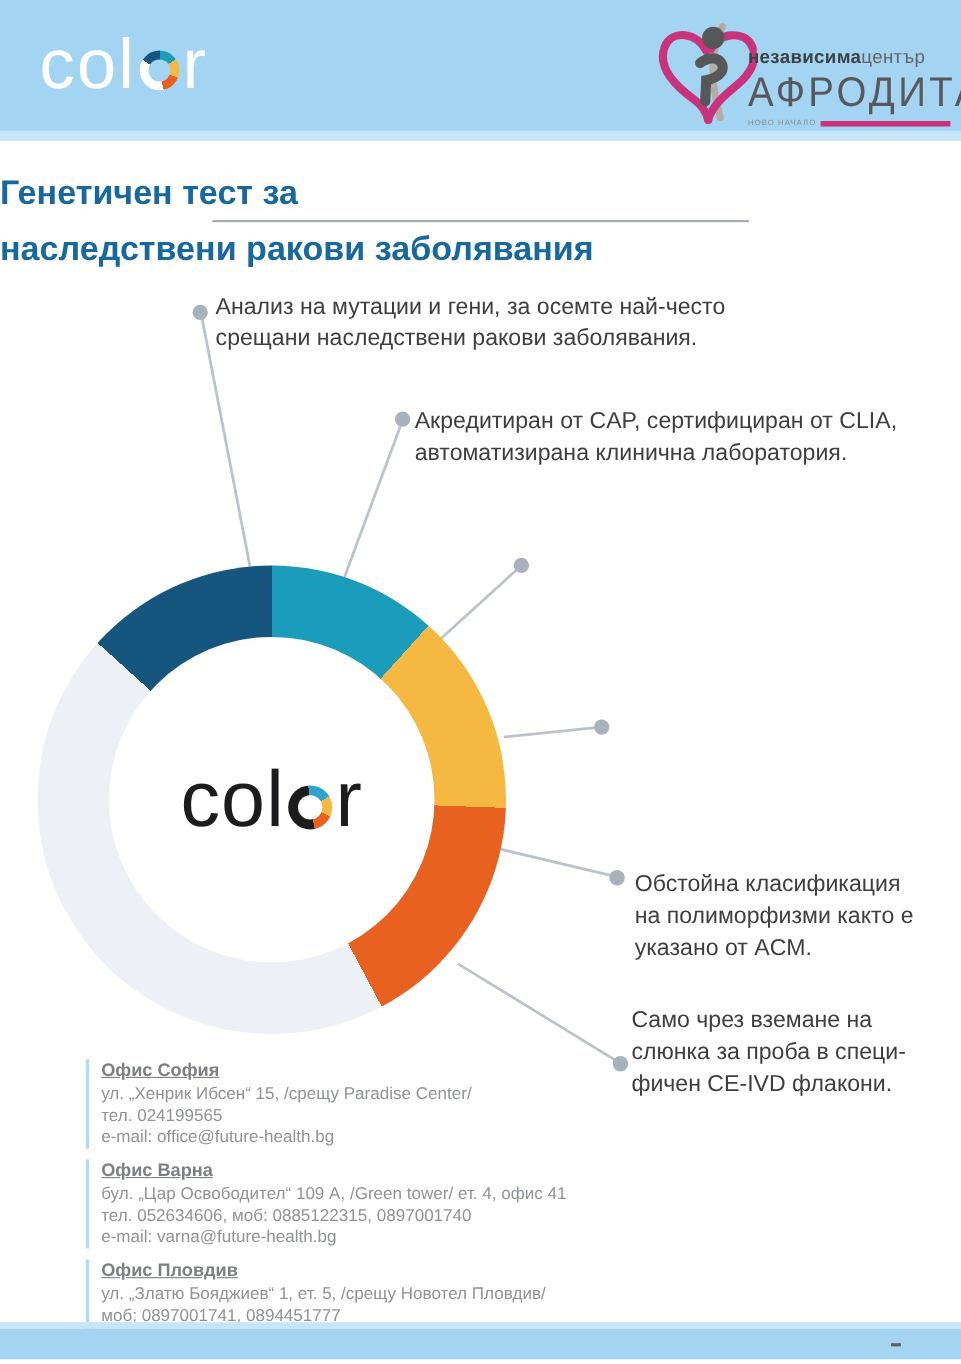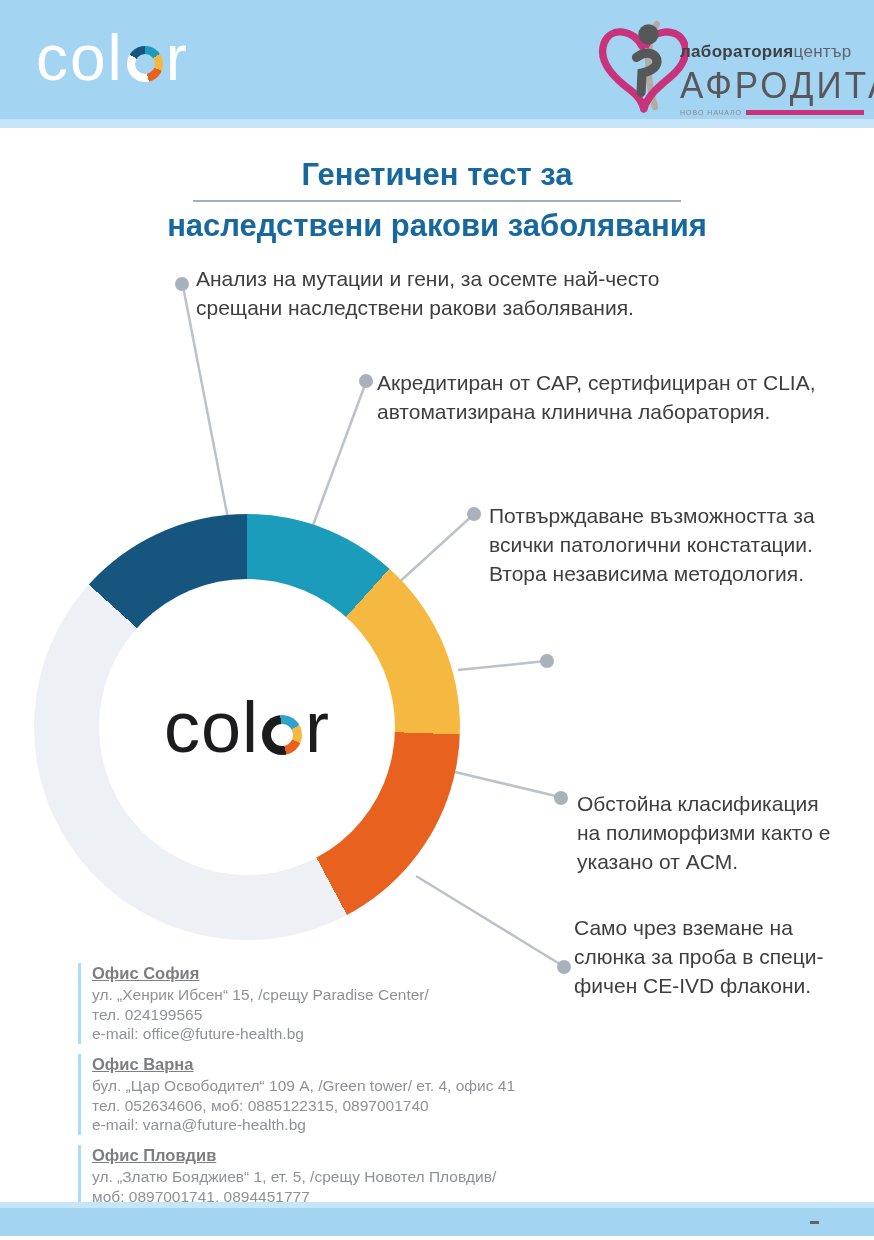--- a/index.html
+++ b/index.html
@@ -39,21 +39,21 @@
   .clinic-name{font-size:17px;color:#3f4042;letter-spacing:.3px;white-space:nowrap;}
   .clinic-name .light{font-weight:400;color:#63646a;}
   .clinic-name b{font-weight:700;}
   .clinic-title{font-size:35px;font-weight:200;color:#58585c;letter-spacing:3px;margin-top:1px;
                 transform:scaleY(1.08);transform-origin:left top;white-space:nowrap;}
   .clinic-tagrow{display:flex;align-items:center;margin-top:6px;}
   .clinic-tagline{font-size:7px;color:#8b8b8d;letter-spacing:1px;text-transform:uppercase;margin-right:4px;white-space:nowrap;}
   .clinic-bar{flex:1;height:5px;background:var(--magenta);}
 
   
-  .title{position:absolute;left:0;top:157px;width:874px;text-align:center;color:var(--title-blue);
+  .title{position:absolute;left:0;top:157px;width:874px;color:var(--title-blue);
          font-weight:700;font-size:31px;line-height:1.15;}
   .title-divider{width:488px;height:2px;background:#a8aeb3;margin:7px auto 6px auto;}
 
   
   .donut{position:absolute;left:34px;top:514px;width:426px;height:426px;border-radius:50%;
          background:conic-gradient(var(--teal) 0 42deg,var(--yellow) 42deg 92deg,var(--orange) 92deg 152deg,
                     var(--ring-gray) 152deg 312deg,var(--dark-blue) 312deg 360deg);}
   .donut-hole{position:absolute;inset:65px;border-radius:50%;background:#fff;
               display:flex;align-items:center;justify-content:center;}
   .center-logo{font-size:72px;font-weight:300;color:#1c1c1e;letter-spacing:1px;line-height:1;}
@@ -100,21 +100,21 @@
 
   <div class="clinic">
     <svg width="92" height="98" viewBox="0 0 100 105">
       <path d="M66 6 C54 28 54 62 64 96" stroke="#b4aba3" stroke-width="7" fill="none" stroke-linecap="round"></path>
       <path d="M50 30 C42 12 16 8 9 26 C2 44 16 62 38 78 C46 84 50 90 52 98" stroke="#c9337c" stroke-width="8" fill="none" stroke-linecap="round"></path>
       <path d="M52 98 C56 84 68 74 80 64 C96 51 102 36 94 23 C86 10 62 12 55 28" stroke="#c9337c" stroke-width="8" fill="none" stroke-linecap="round"></path>
       <circle cx="57" cy="17" r="11" fill="#565759"></circle>
       <path d="M44 42 C53 35 63 36 66 44 C68 52 60 57 50 59 L49 80" stroke="#565759" stroke-width="10" fill="none" stroke-linecap="round"></path>
     </svg>
     <div class="clinic-text">
-      <div class="clinic-name"><b>лаборатория</b><span class="light">център</span></div>
+      <div class="clinic-name"><b>независима</b><span class="light">център</span></div>
       <div class="clinic-title">АФРОДИТА</div>
       <div class="clinic-tagrow">
         <span class="clinic-tagline">ново начало</span>
         <span class="clinic-bar"></span>
       </div>
     </div>
   </div>
 
   <div class="title">
     <div>Генетичен тест за</div>
@@ -138,21 +138,20 @@
   </svg>
 
   <div class="donut" style="background: conic-gradient(rgb(27, 156, 187) 0deg, rgb(27, 156, 187) 42deg, rgb(245, 184, 65) 42deg, rgb(245, 184, 65) 92deg, rgb(232, 97, 31) 92deg, rgb(232, 97, 31) 152deg, rgb(237, 241, 246) 152deg, rgb(237, 241, 246) 312deg, rgb(22, 86, 126) 312deg, rgb(22, 86, 126) 360deg);">
     <div class="donut-hole">
       <div class="center-logo"><span>col</span><span class="ring"></span><span>r</span></div>
     </div>
   </div>
 
   <div class="callout callout-1">Анализ на мутации и гени, за осемте най-често<br>срещани  наследствени ракови заболявания.</div>
   <div class="callout callout-2">Акредитиран от CAP, сертифициран от CLIA,<br>автоматизирана клинична лаборатория.</div>
-  <div class="callout callout-3">Потвърждаване възможността за<br>всички патологични констатации.<br>Втора независима методология.</div>
   <div class="callout callout-5">Обстойна класификация<br>на полиморфизми както е<br>указано от ACM.</div>
   <div class="callout callout-6">Само чрез вземане на<br>слюнка за проба в специ-<br>фичен CE-IVD флакони.</div>
 
   <div class="offices">
     <div class="office">
       <div class="office-name">Офис София</div>
       <div class="office-details">ул.  „Хенрик Ибсен“ 15, /срещу Paradise Center/<br>тел. 024199565<br>e-mail: office@future-health.bg</div>
     </div>
     <div class="office">
       <div class="office-name">Офис Варна</div>

